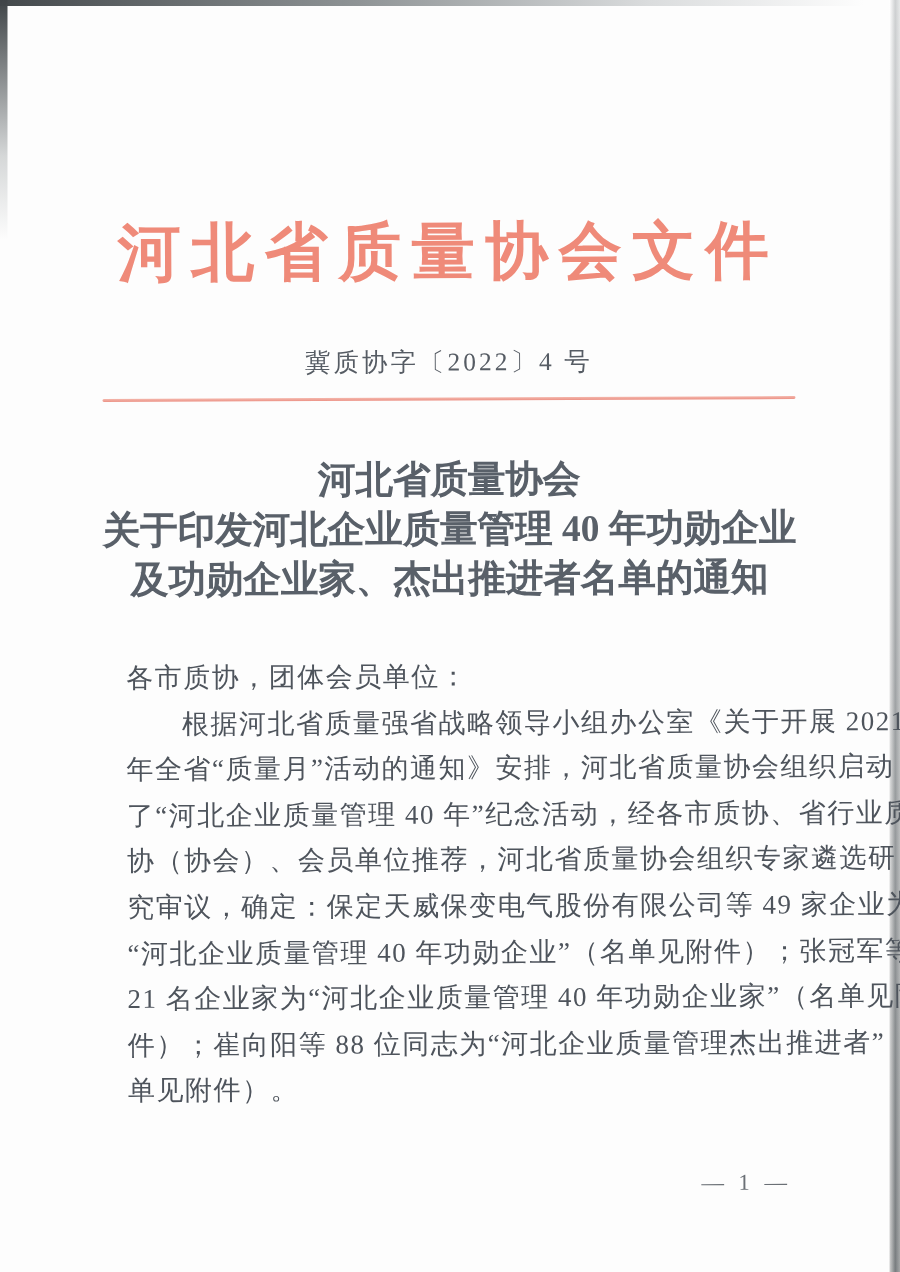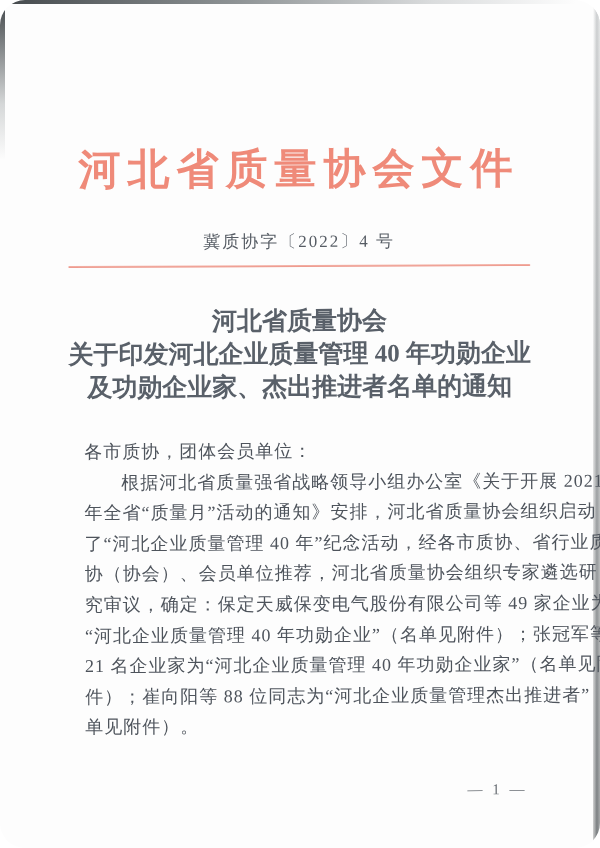--- a/index.html
+++ b/index.html
@@ -7,21 +7,20 @@
     padding: 0;
     background: #ffffff;
   }
   .scan {
     position: relative;
     width: 600px;
     height: 848px;
     background: #fdfdfd;
     overflow: hidden;
     font-family: "Liberation Serif", serif;
-    border-radius: 25px;
   }
   
   .edge-top {
     position: absolute;
     top: 0; left: 0;
     width: 100%; height: 4px;
     background: linear-gradient(to right, #43484b, #8f9496 40%, #dadcdd 72%, rgba(255,255,255,0) 96%);
   }
   .edge-left {
     position: absolute;

